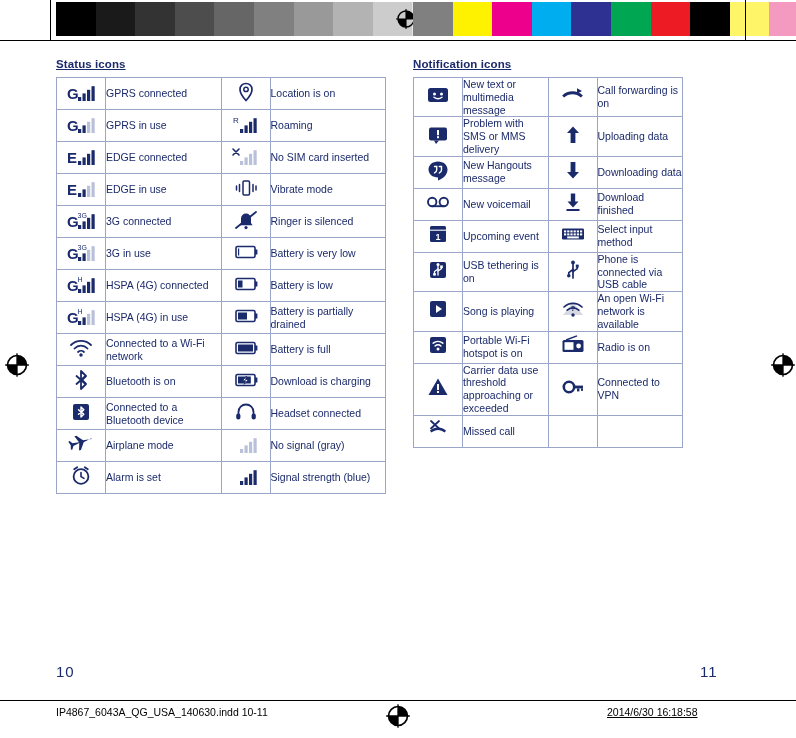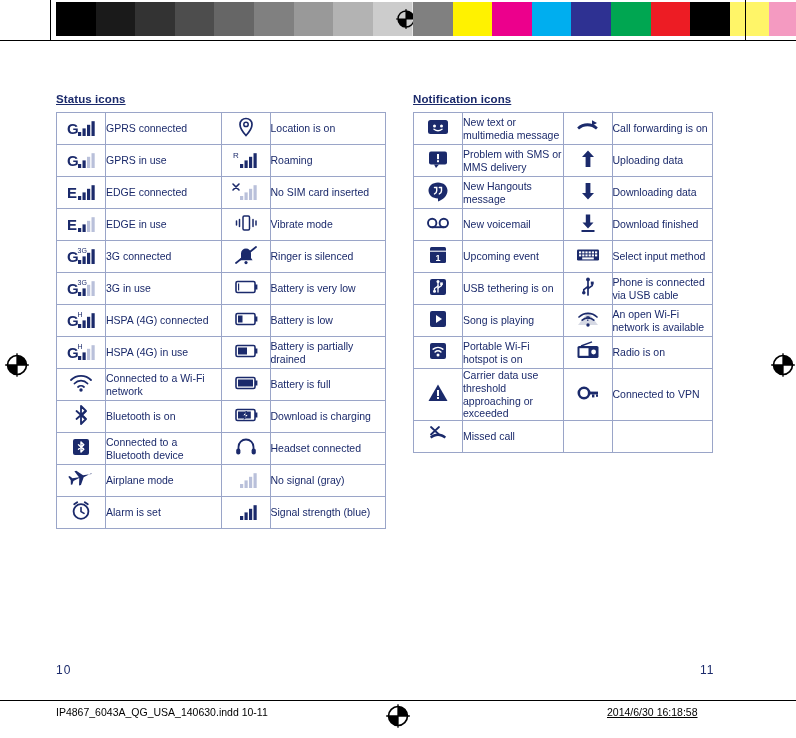--- a/index.html
+++ b/index.html
@@ -48,24 +48,23 @@
   .page {
     position: absolute;
     top: 40px; left: 0;
     width: 796px;
     height: 660px;
   }
 
   .col {
     position: absolute;
     top: 18px;
-    margin-top: 35px;
   }
   .col.left { left: 56px; width: 330px; }
-  .col.right { left: 413px; width: 300px; }
+  .col.right { left: 413px; width: 270px; }
 
   .col-title {
     font-size: 11.5px;
     font-weight: bold;
     color: #1b2a6b;
     text-decoration: underline;
     margin-bottom: 7px;
     letter-spacing: 0.1px;
   }
 
@@ -96,21 +95,21 @@
     display: inline-block;
     width: 30px;
     height: 22px;
     position: relative;
   }
   .glyph svg { display: block; margin: 0 auto; }
 
   
   .folio {
     position: absolute;
-    font-size: 12px;
+    font-size: 15px;
     color: #1b2a6b;
     letter-spacing: 1px;
   }
   .folio.left { left: 56px; top: 623px; }
   .folio.right { left: 700px; top: 623px; }
 
   .footer-rule {
     position: absolute;
     left: 0; top: 700px;
     width: 796px; height: 1px;

